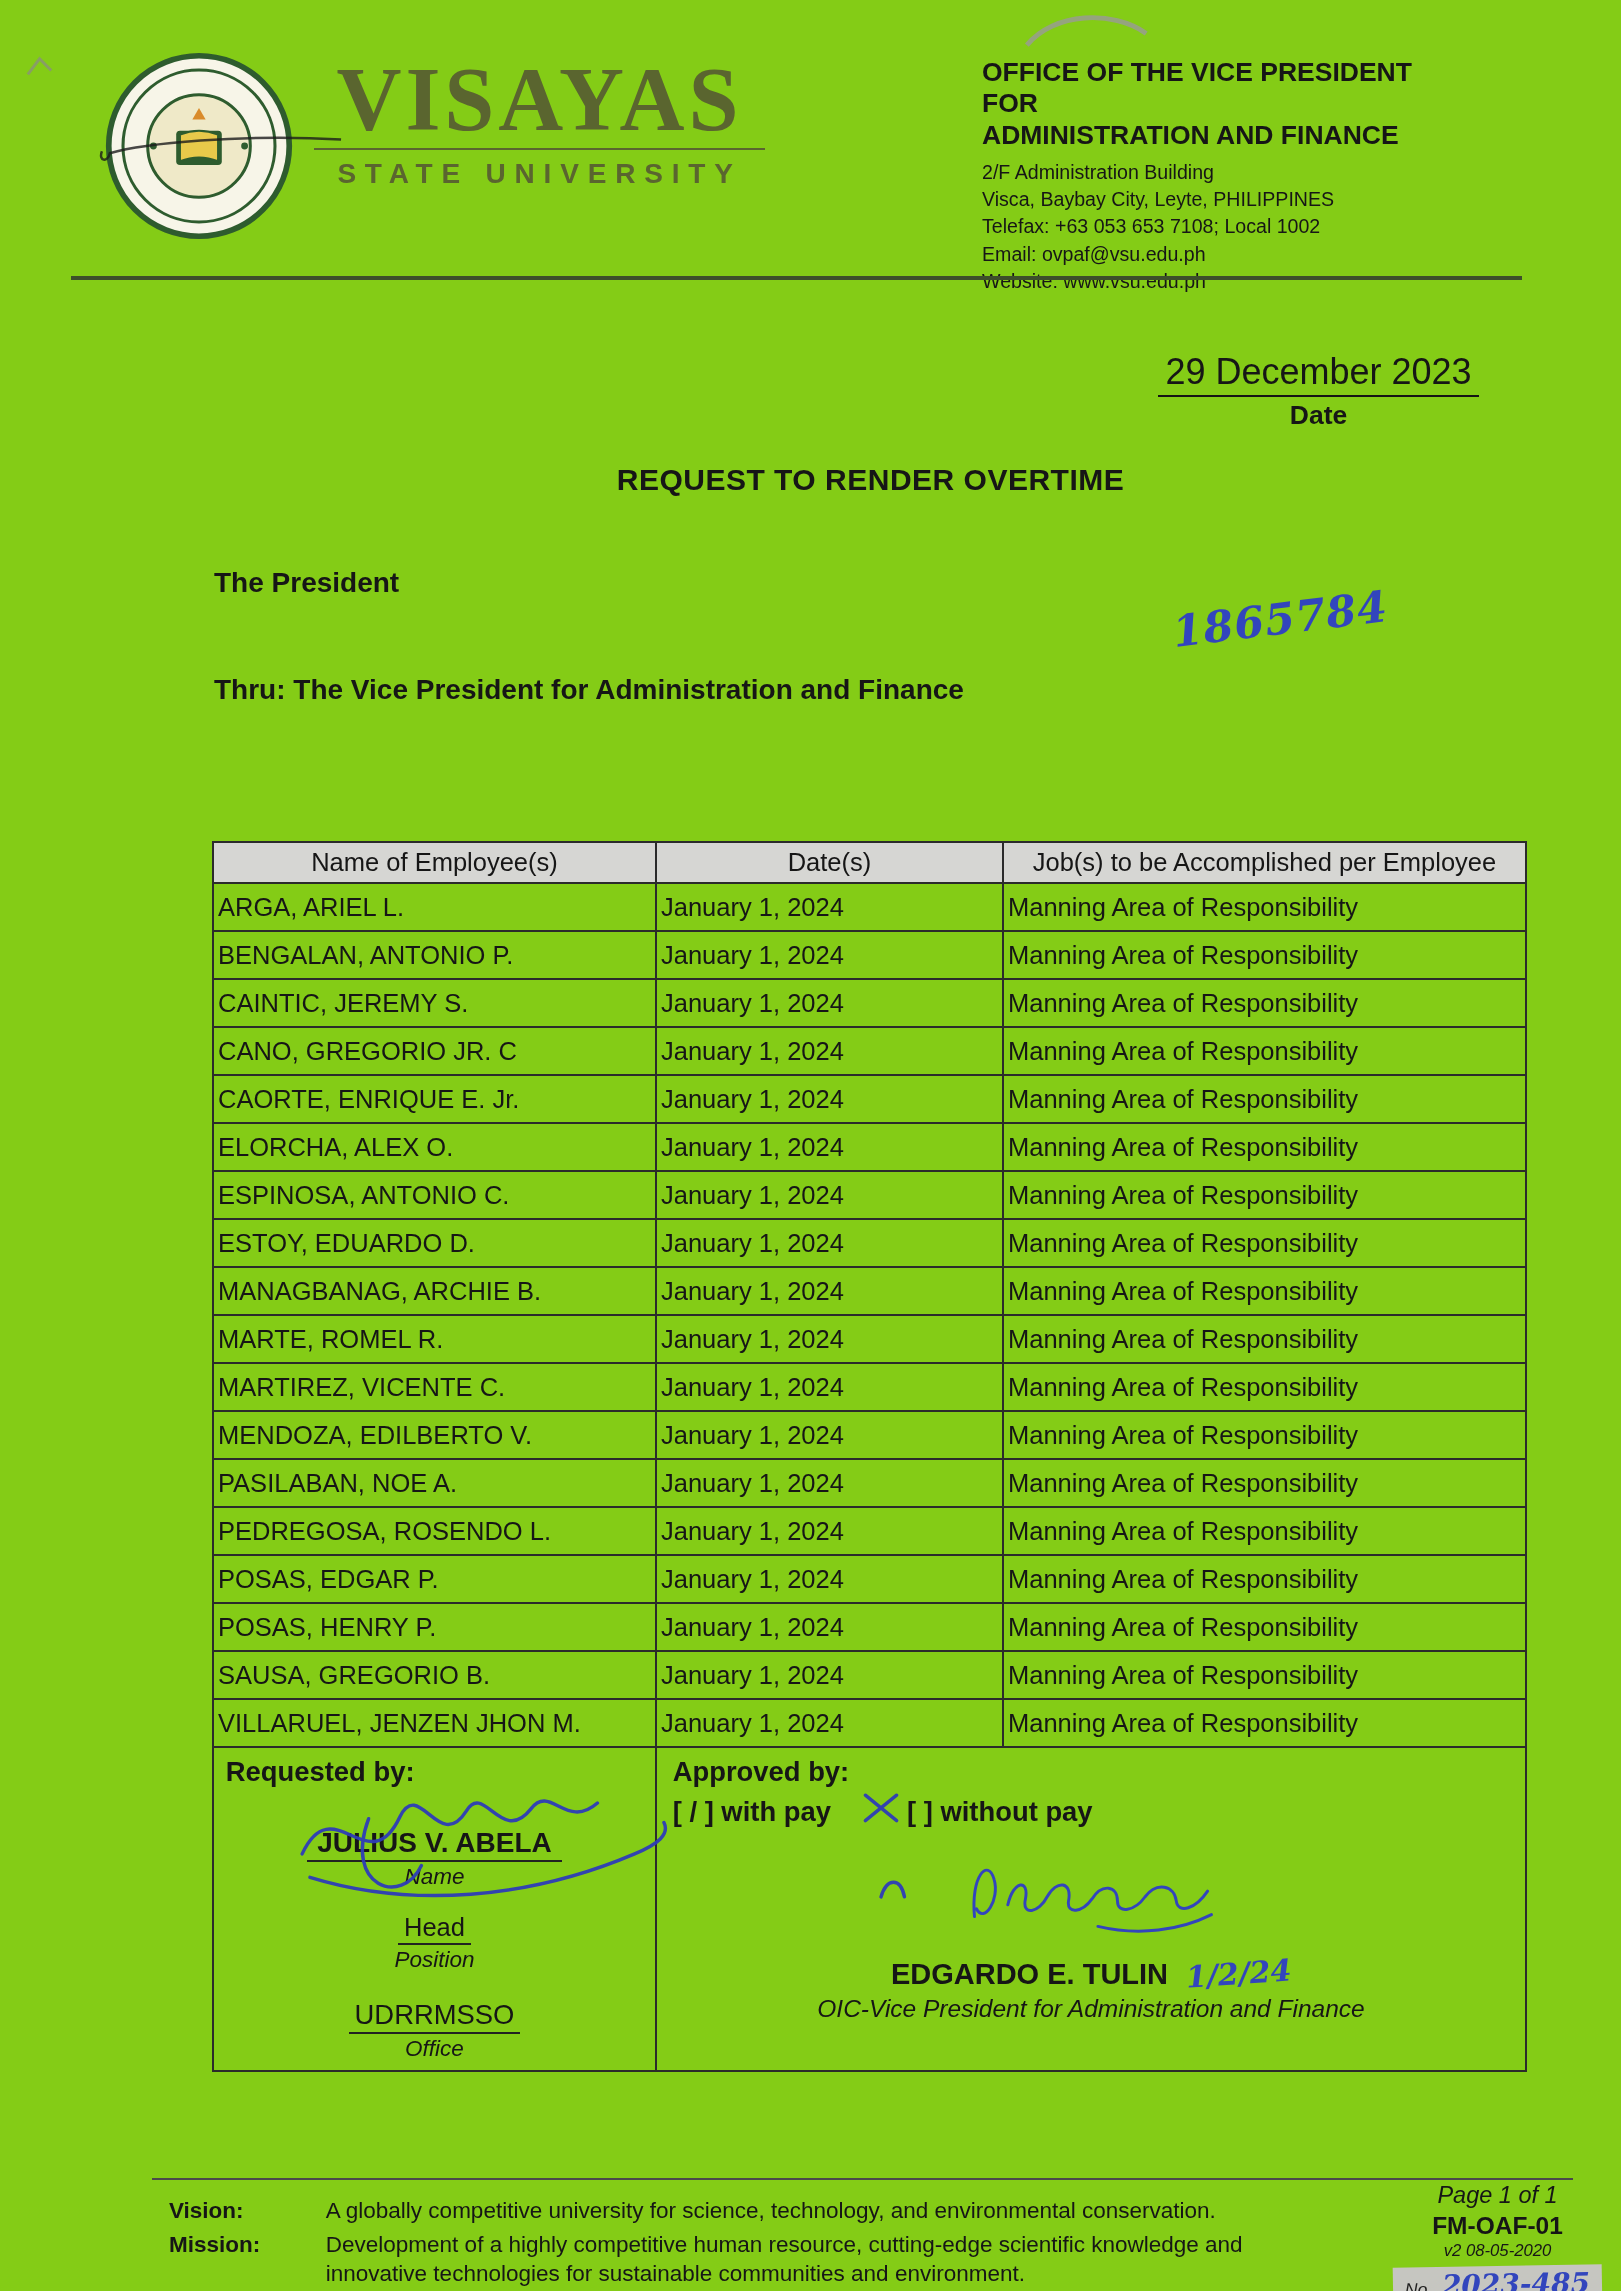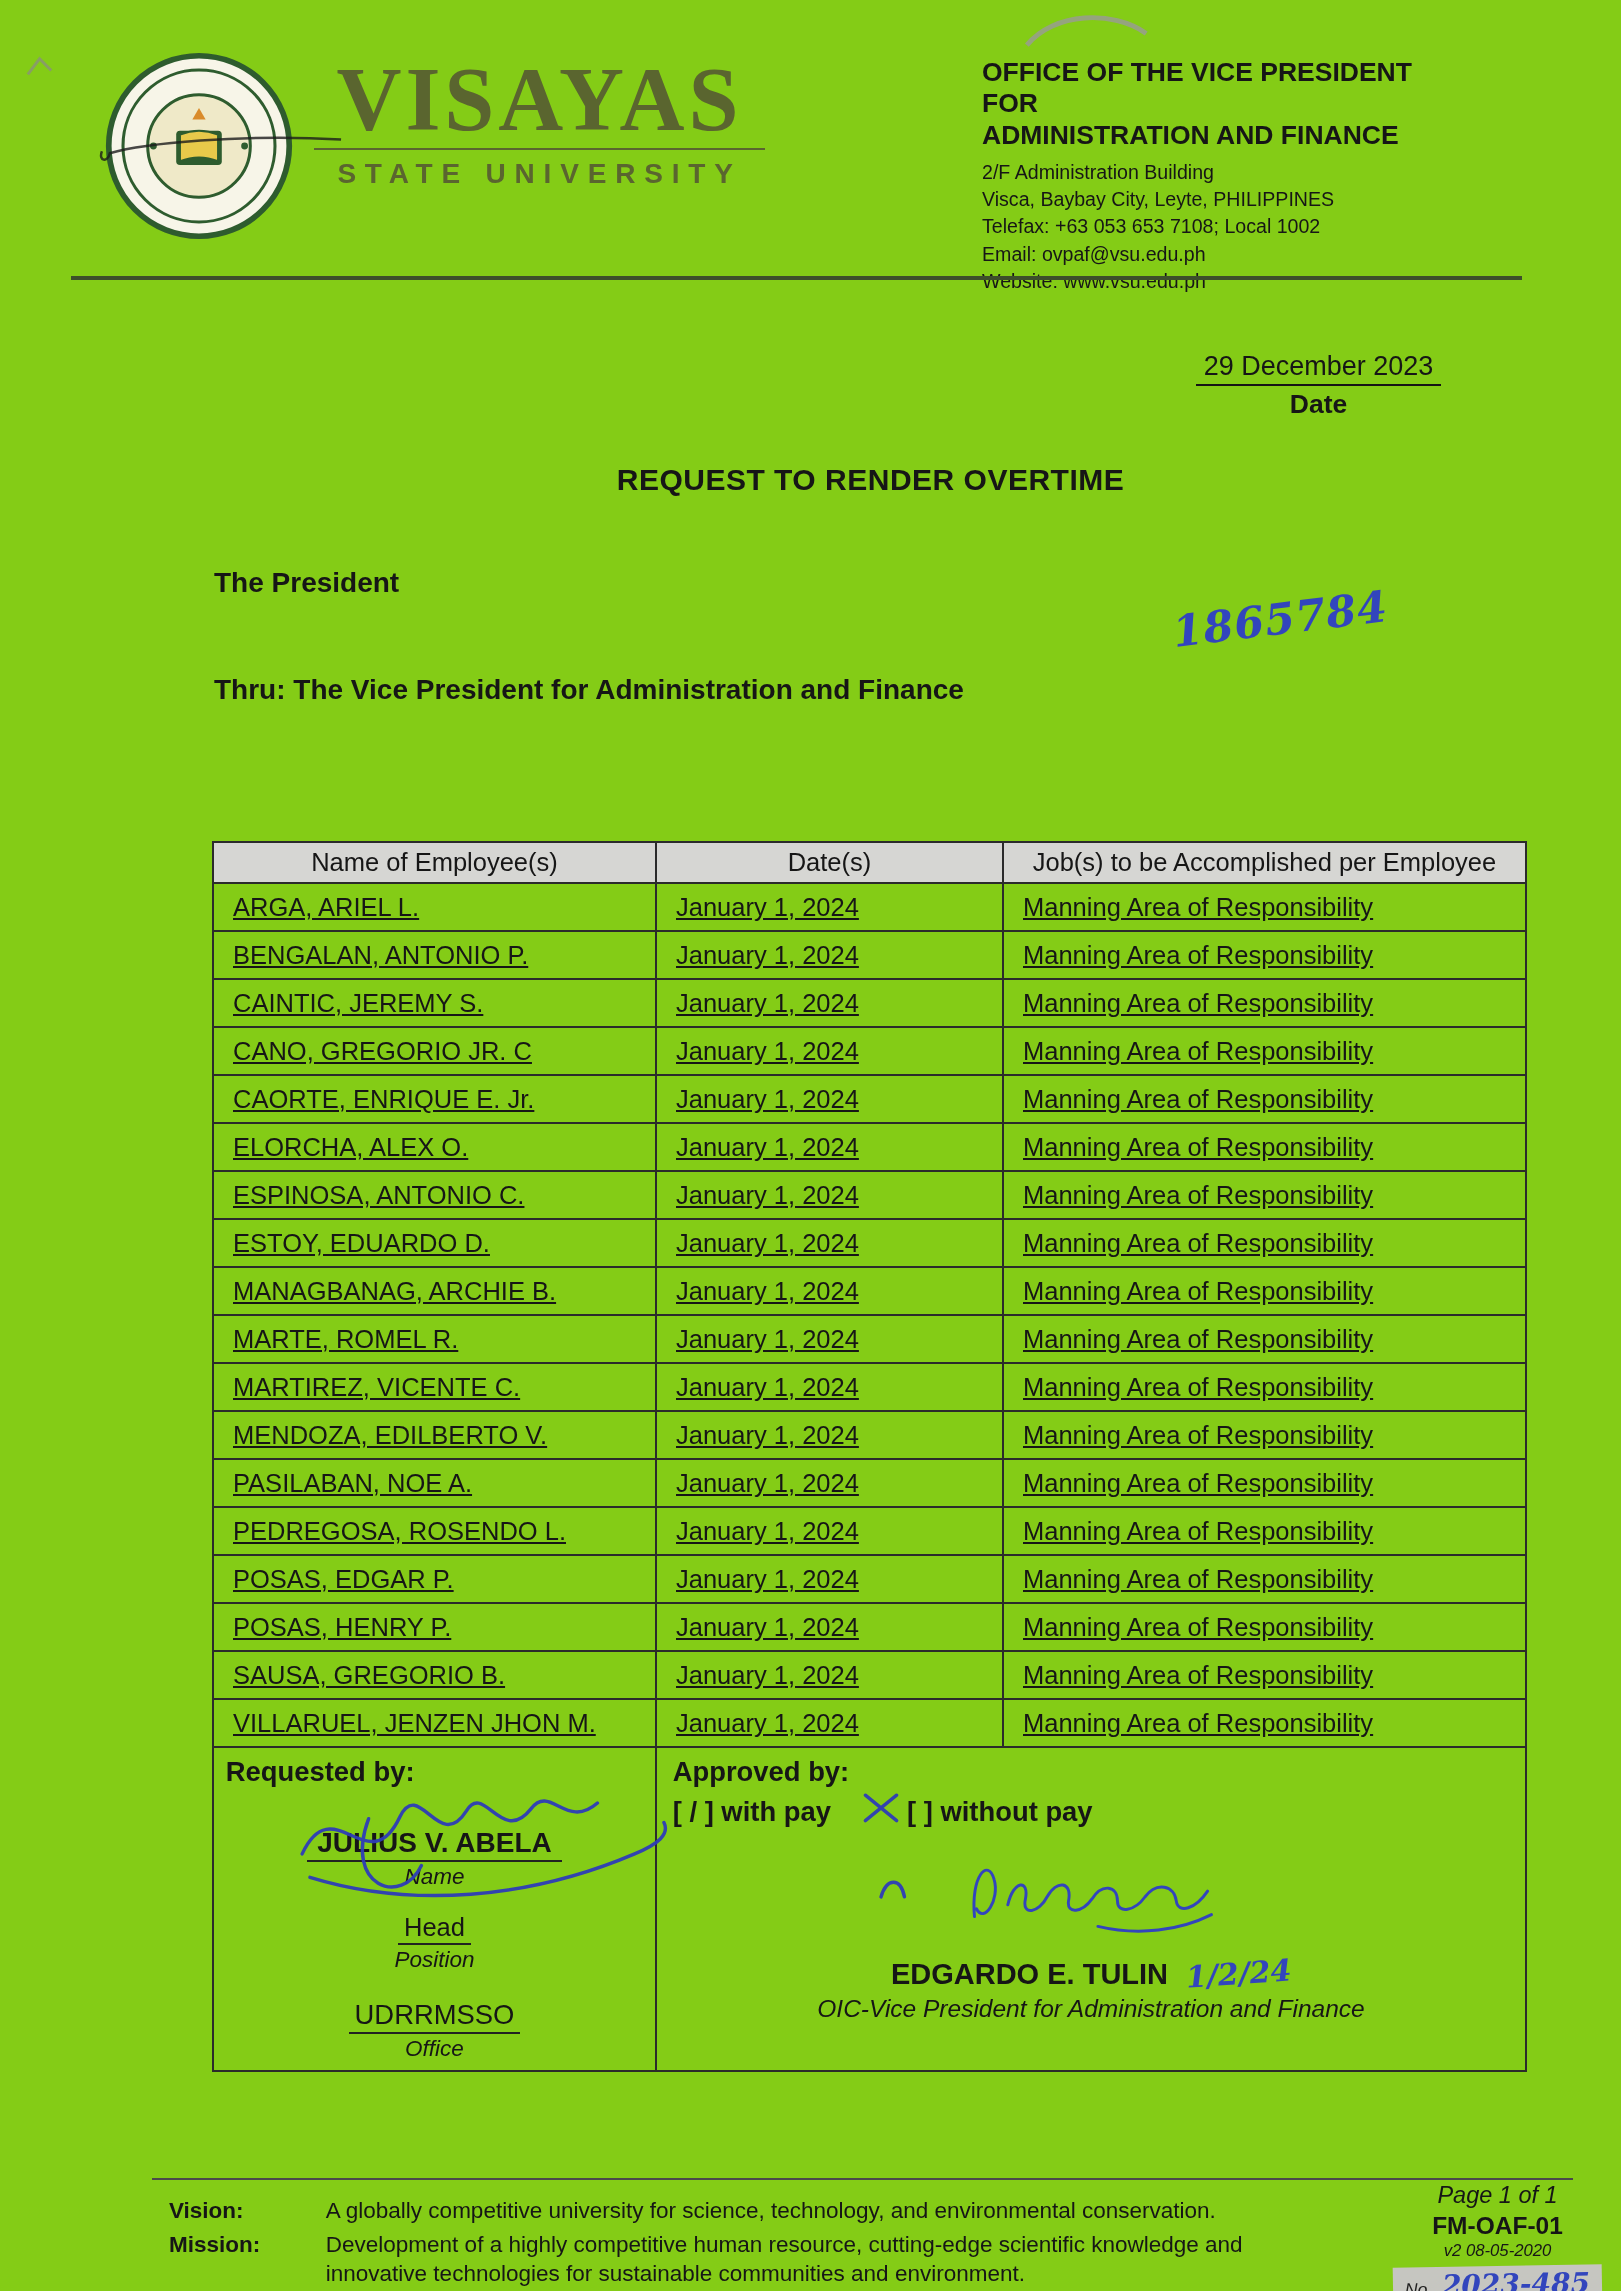--- a/index.html
+++ b/index.html
@@ -25,21 +25,21 @@
     width:100%; text-align:center;
   }
   .office-block { position:absolute; left:982px; top:57px; width:461px; }
   .office-title { font-weight:bold; font-size:26.5px; line-height:1.18; }
   .office-address { margin-top:7.8px; font-size:19.6px; line-height:1.4; }
   .header-rule { position:absolute; left:71px; top:276px; width:1451px; height:3.9px;
                  background:#3d4f2a; }
 
   
   .date-block { position:absolute; left:1157px; top:351px; width:323px; text-align:center; }
-  .date-value { display:inline-block; font-size:27px; padding:0 7.8px 2px;
+  .date-value { display:inline-block; font-size:36px; padding:0 7.8px 2px;
                 border-bottom:2.9px solid #141414; }
   .date-label { font-size:26.5px; font-weight:bold; margin-top:2.9px; }
   .doc-title { position:absolute; left:214px; top:463px; width:1313px;
                text-align:center; font-weight:bold; font-size:30px; letter-spacing:0.5px; }
   .addressee { position:absolute; left:214px; top:567px; font-weight:bold; font-size:28px; }
   .thru-line { position:absolute; left:214px; top:674px; font-weight:bold; font-size:28px; }
   .intro-line { position:absolute; left:214px; top:776px; font-size:27.4px; }
   .hand-ref {
     position:absolute; left:1172px; top:594px; font-family:"DejaVu Serif", serif;
     font-style:italic; font-weight:bold; font-size:43px; color:#3245bd;
@@ -49,22 +49,22 @@
   
   table.ot { position:absolute; left:212px; top:841px; width:1313px;
              border-collapse:collapse; table-layout:fixed; }
   table.ot th, table.ot td { border:2px solid #2b2b2b; }
   table.ot { border:2.9px solid #222; }
   table.ot thead th {
     height:41px; background:#d6d6d3; font-size:25.5px; font-weight:normal;
     text-align:center; vertical-align:middle;
   }
   table.ot tbody td {
-    height:48px; font-size:25.5px; vertical-align:middle; padding-left:19px;
-    white-space:nowrap; overflow:hidden;text-decoration:underline;
+    height:48px; font-size:25.5px; vertical-align:middle; padding-left:4px;
+    white-space:nowrap; overflow:hidden;
   }
 
   
   td.sig-left { height:323px; vertical-align:top; position:relative; padding:7.8px 11.8px; }
   td.sig-right { height:323px; vertical-align:top; position:relative; padding:7.8px 15.7px; }
   .sig-label { font-weight:bold; font-size:27.4px; }
   .sig-stack { margin-top:39px; display:flex; flex-direction:column; align-items:center; }
   .u-name { font-weight:bold; font-size:28px; padding:0 9.8px 1px; border-bottom:2.9px solid #222; }
   .it-label { font-style:italic; font-size:22.5px; margin-top:2px; }
   .u-pos { font-size:25.5px; padding:0 5.9px 1px; border-bottom:2px solid #222; margin-top:23.5px; }

